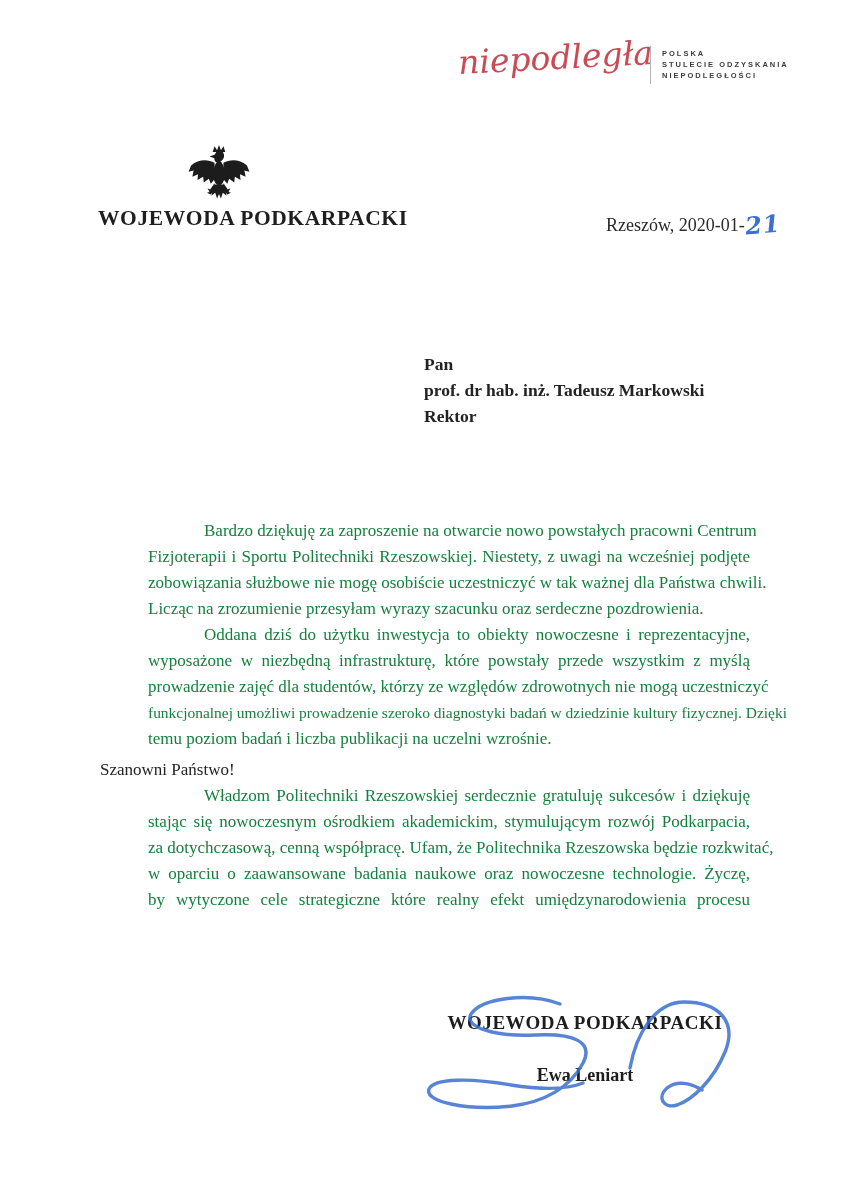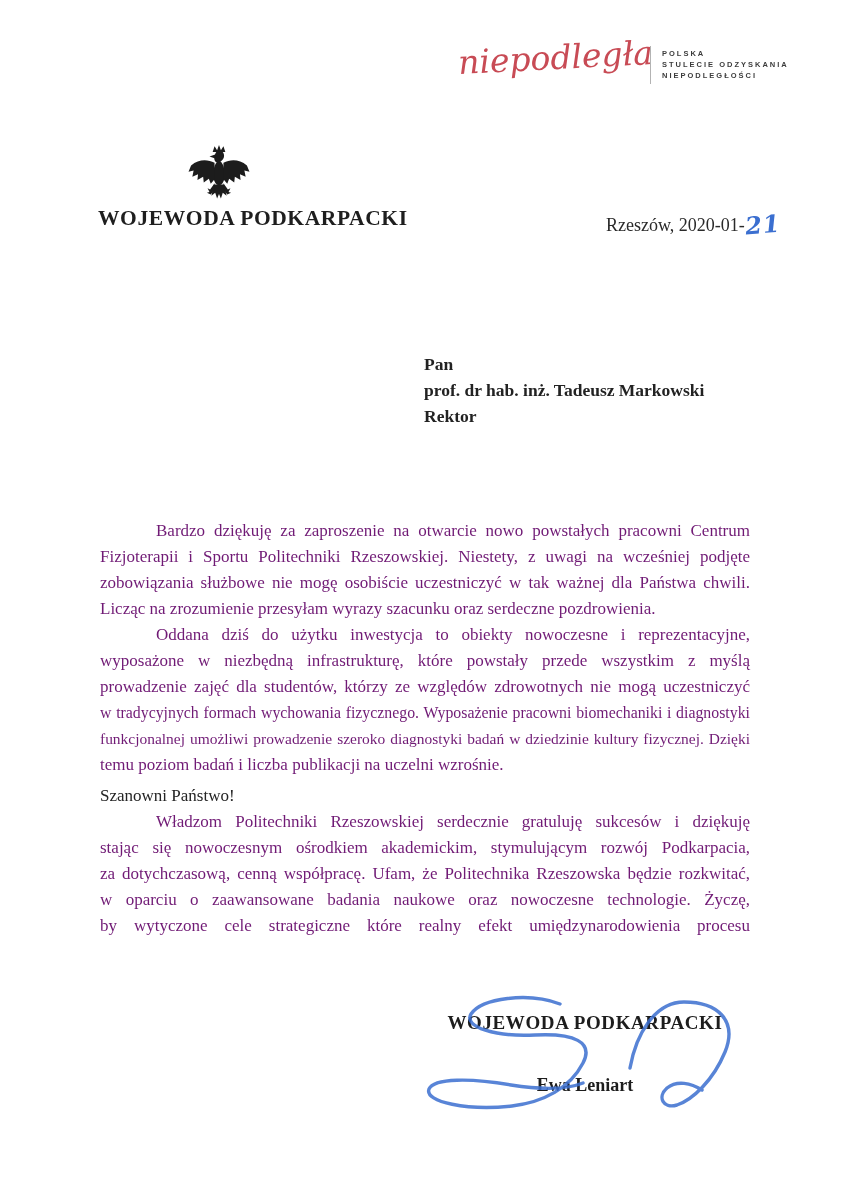--- a/index.html
+++ b/index.html
@@ -45,33 +45,33 @@
   
   .addressee{
     position:absolute; left:424px; top:351px;
     font-size:17.5px; font-weight:bold; line-height:26px; color:#222;
   }
   
   .body-text{position:absolute; left:100px; top:518px; width:650px;}
   .tline{
     white-space:nowrap; overflow:visible;
     text-align:justify; text-align-last:justify;
-    font-size:17px; line-height:26px; height:26px; color:#701a75;
+    font-size:17px; line-height:26px; height:26px; color:#15803d;margin-left:48px;
   }
   .tline-last{text-align-last:left;}
   .para .tline:first-child{text-indent:56px;}
   .salutation{
     font-size:17px; line-height:26px; height:26px; margin-top:5px; color:#242424;
   }
   
   .signoff{
     position:absolute; left:390px; top:1012px; width:390px; text-align:center; z-index:1;
   }
   .signoff-title{font-size:19px; font-weight:bold; letter-spacing:0.6px; color:#1d1d1d;}
-  .signoff-name{font-size:18px; font-weight:bold; margin-top:41px; color:#1d1d1d;}
+  .signoff-name{font-size:18px; font-weight:bold; margin-top:31px; color:#1d1d1d;}
   .sig-ink{position:absolute; left:408px; top:990px; width:392px; height:142px; z-index:3; pointer-events:none;}
 </style>
 </head>
 <body>
 
 <div class="page">
 
   <div class="brand">
     <div class="brand-script">niepodległa</div>
     <div class="brand-divider"></div>
@@ -112,21 +112,20 @@
     <div class="para">
         <div class="tline">Bardzo dziękuję za zaproszenie na otwarcie nowo powstałych pracowni Centrum</div>
         <div class="tline">Fizjoterapii i Sportu Politechniki Rzeszowskiej. Niestety, z uwagi na wcześniej podjęte</div>
         <div class="tline">zobowiązania służbowe nie mogę osobiście uczestniczyć w tak ważnej dla Państwa chwili.</div>
         <div class="tline tline-last">Licząc na zrozumienie przesyłam wyrazy szacunku oraz serdeczne pozdrowienia.</div>
       </div>
     <div class="para">
         <div class="tline">Oddana dziś do użytku inwestycja to obiekty nowoczesne i reprezentacyjne,</div>
         <div class="tline">wyposażone w niezbędną infrastrukturę, które powstały przede wszystkim z myślą</div>
         <div class="tline">prowadzenie zajęć dla studentów, którzy ze względów zdrowotnych nie mogą uczestniczyć</div>
-        <div class="tline" style="font-size: 15.84px;">w tradycyjnych formach wychowania fizycznego. Wyposażenie pracowni biomechaniki i diagnostyki</div>
         <div class="tline" style="font-size: 15.46px;">funkcjonalnej umożliwi prowadzenie szeroko diagnostyki badań w dziedzinie kultury fizycznej. Dzięki</div>
         <div class="tline tline-last">temu poziom badań i liczba publikacji na uczelni wzrośnie.</div>
       </div>
     <div class="salutation">Szanowni Państwo!</div>
     <div class="para">
         <div class="tline">Władzom Politechniki Rzeszowskiej serdecznie gratuluję sukcesów i dziękuję</div>
         <div class="tline">stając się nowoczesnym ośrodkiem akademickim, stymulującym rozwój Podkarpacia,</div>
         <div class="tline">za dotychczasową, cenną współpracę. Ufam, że Politechnika Rzeszowska będzie rozkwitać,</div>
         <div class="tline">w oparciu o zaawansowane badania naukowe oraz nowoczesne technologie. Życzę,</div>
         <div class="tline">by wytyczone cele strategiczne które realny efekt umiędzynarodowienia procesu</div>

